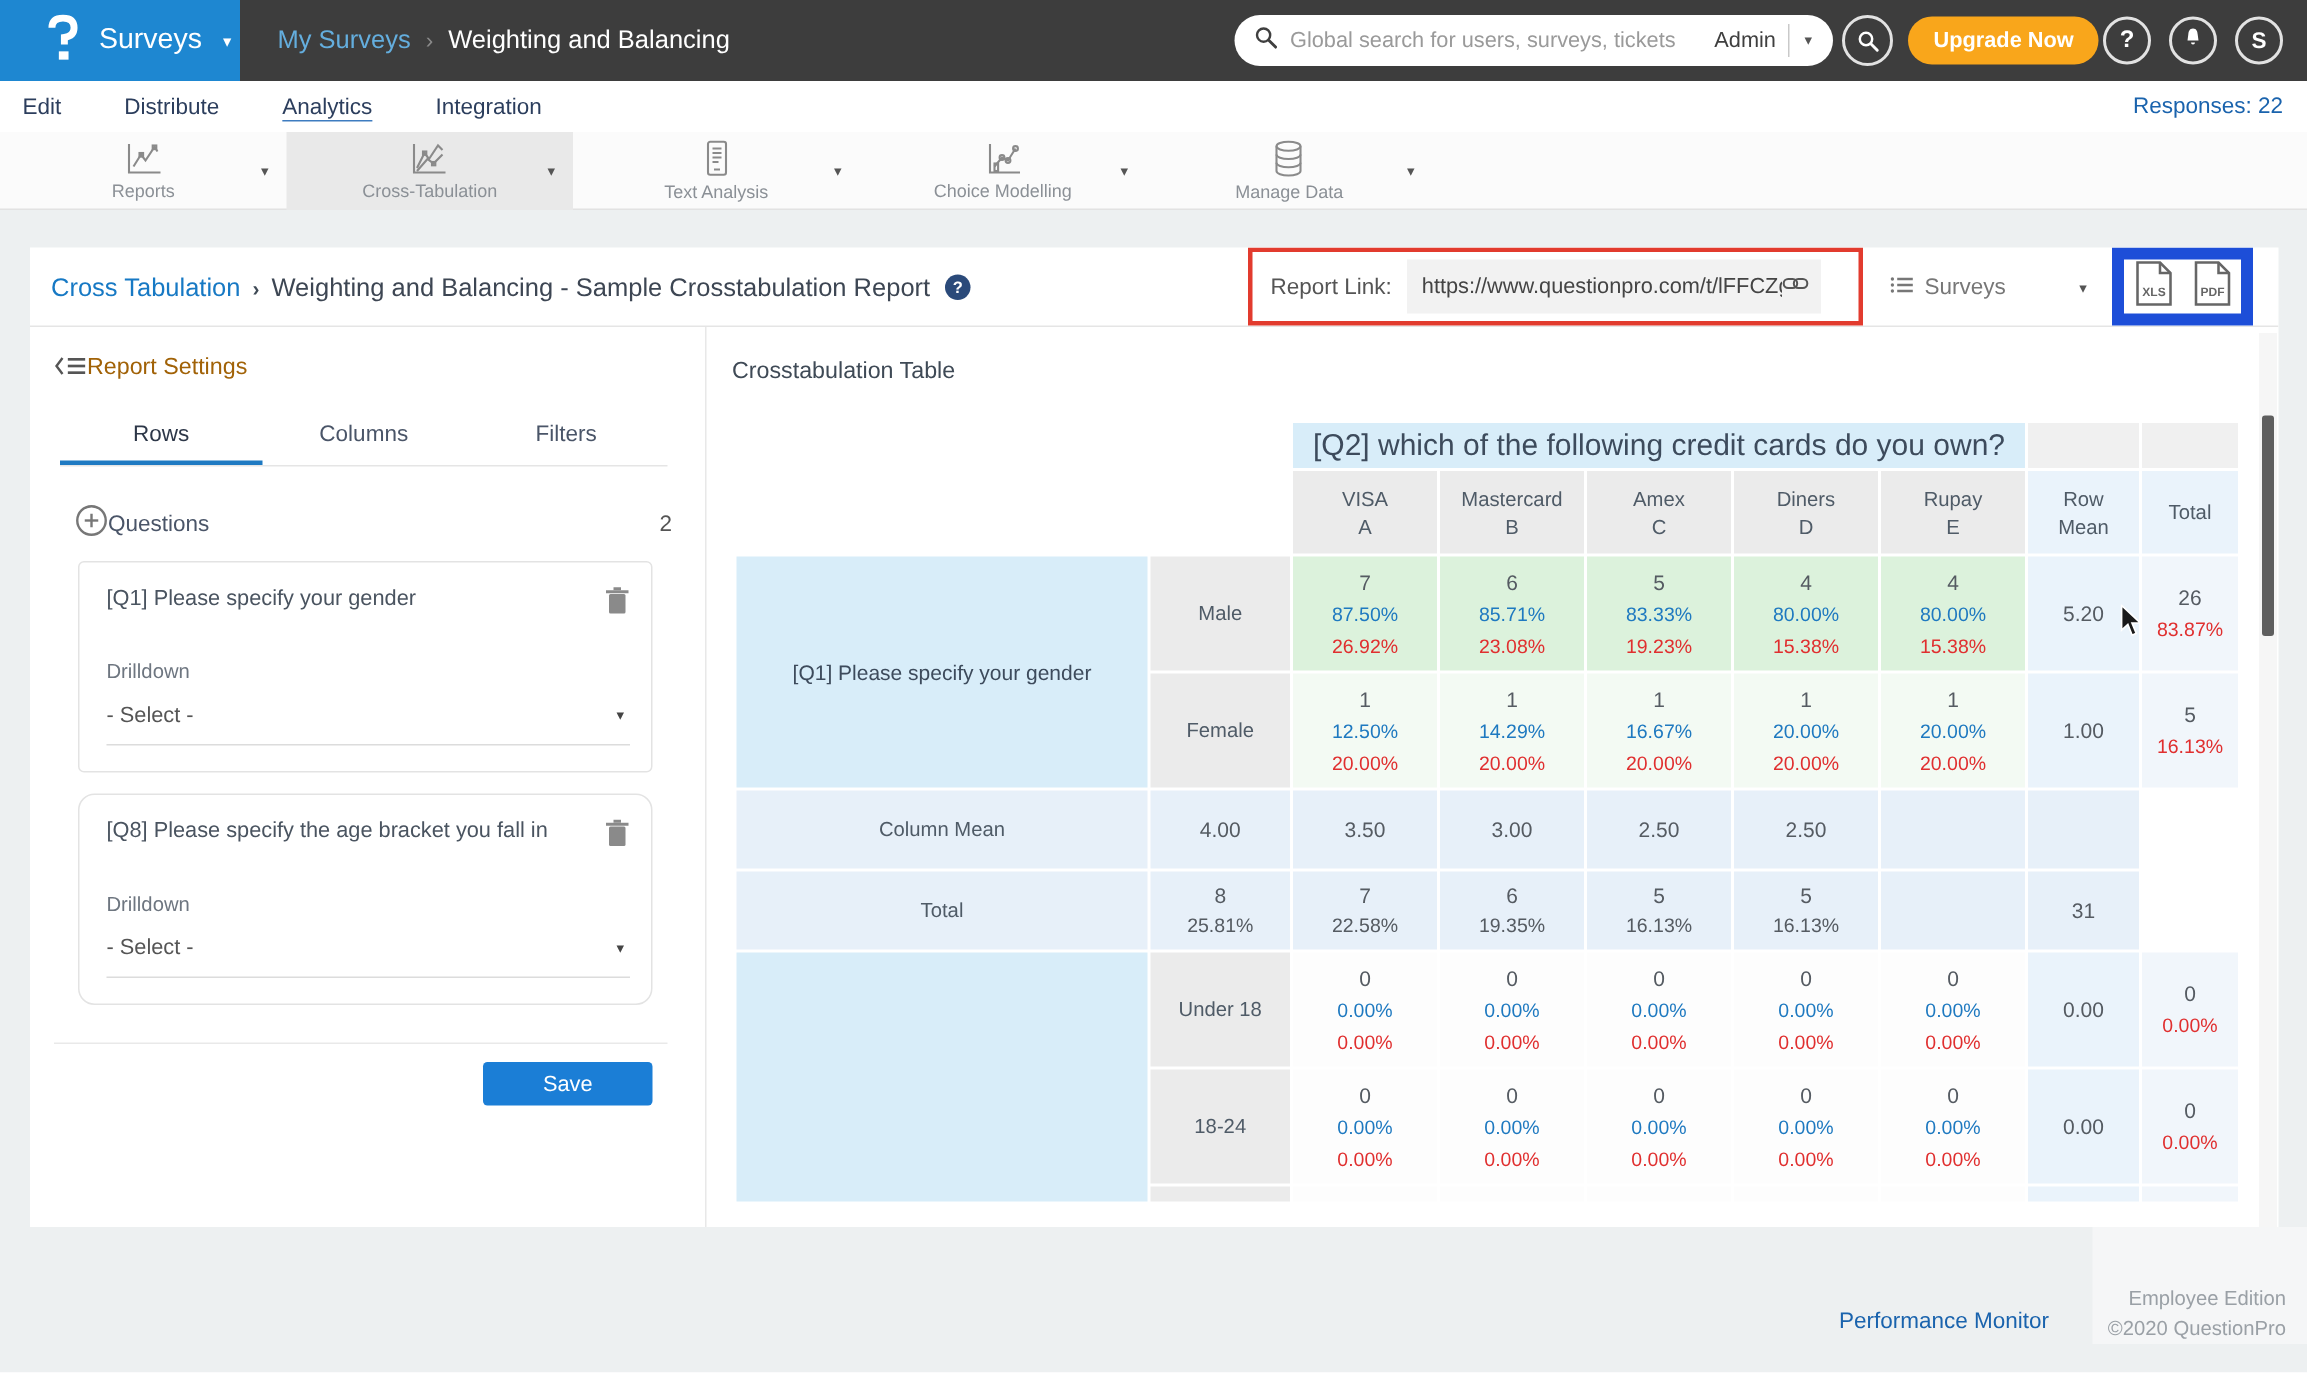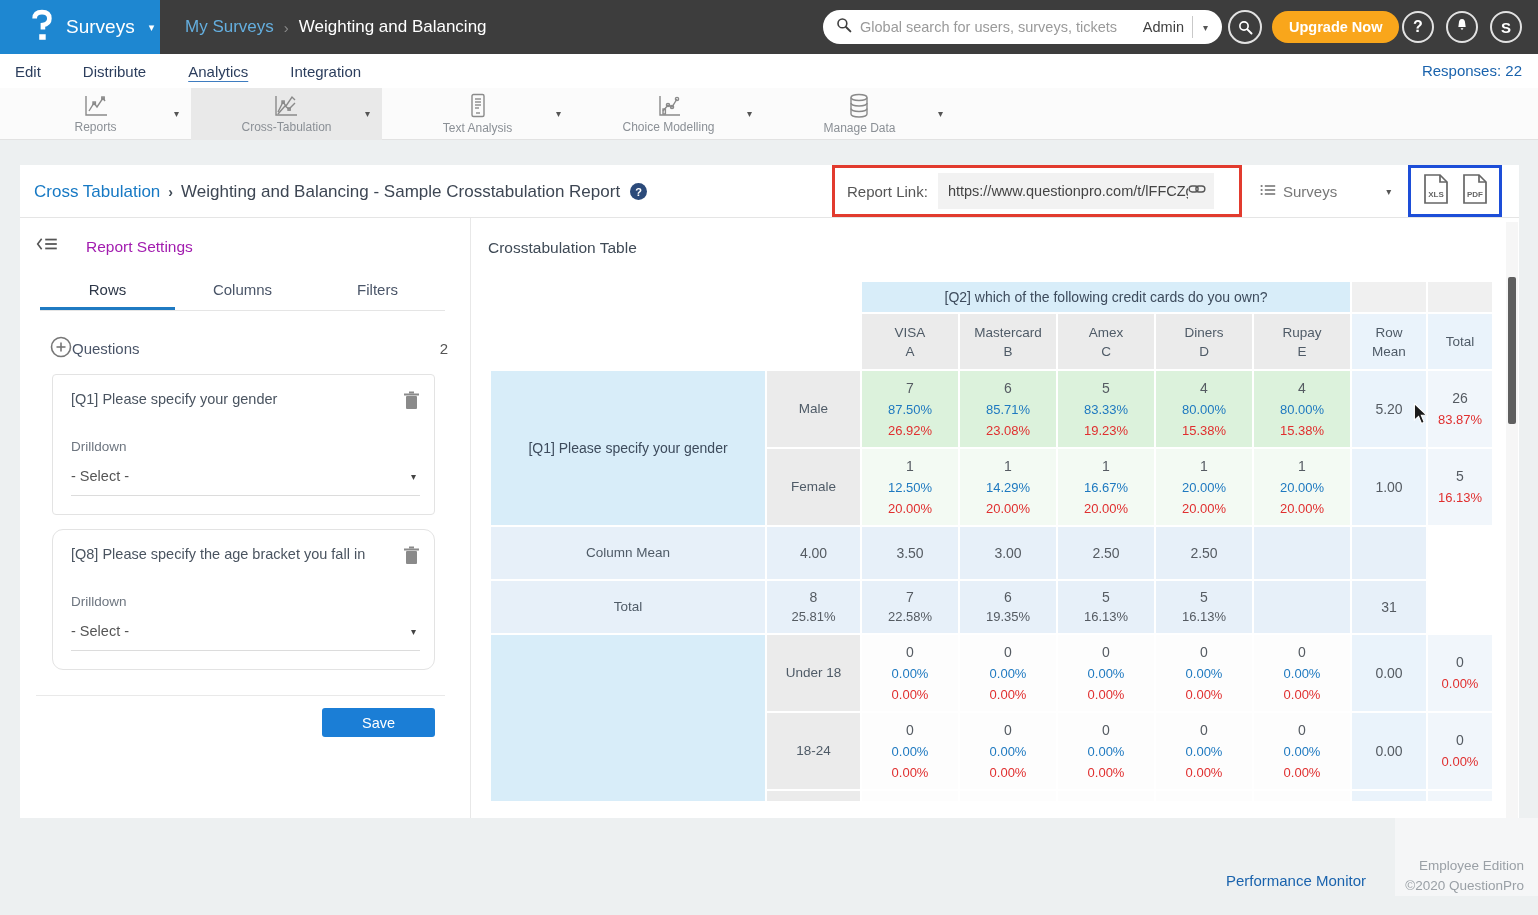--- a/index.html
+++ b/index.html
@@ -50,26 +50,26 @@
   .crumb .link { color:#1779c4; cursor:pointer; }
   .crumb .sep { color:#3f4a56; font-size:14px; font-weight:bold; }
   .crumb .title { color:#3d4653; }
   .help-circle { width:17px; height:17px; border-radius:50%; background:#2b4a7a; color:#fff; font-size:11px; font-weight:bold; display:flex; align-items:center; justify-content:center; margin-left:2px; }
   .annot1 { position:absolute; left:812px; top:0; width:410px; height:52px; border:3px solid #e23b2e; display:flex; align-items:center; background:#fff; }
   .annot1 .lbl { font-size:15px; color:#555; margin-left:12px; white-space:nowrap; }
   .link-field { margin-left:10px; width:276px; height:36px; background:#f2f2f2; display:flex; align-items:center; padding:0 8px 0 10px; }
   .link-field .url { font-size:14.5px; color:#444; flex:1; white-space:nowrap; overflow:hidden; }
   .options { position:absolute; left:1240px; top:0; height:53px; display:flex; align-items:center; gap:7px; color:#777; font-size:15px; cursor:pointer; }
   .options .ocaret { font-size:10px; color:#555; margin-left:42px; }
-  .annot2 { position:absolute; left:1388px; top:0; width:94px; height:52px; border:3px solid #1d4ed8; display:flex; align-items:center; justify-content:center; gap:13px; background:#fff; }
+  .annot2 { position:absolute; left:1388px; top:0; width:94px; height:52px; border:8px solid #1d4ed8; display:flex; align-items:center; justify-content:center; gap:13px; background:#fff; }
   .file-ic { cursor:pointer; }
 
   
   .settings { position:absolute; left:0; top:53px; width:451px; bottom:0; border-right:1px solid #e8e8e8; }
-  .set-head { position:absolute; left:16px; top:18px; display:flex; align-items:flex-end; gap:28px; font-size:15.5px; color:#a21caf; }
+  .set-head { position:absolute; left:16px; top:18px; display:flex; align-items:flex-start; gap:0; font-size:15.5px; color:#a16207; }
   .tabs { position:absolute; left:20px; right:25px; top:63px; height:30px; display:flex; border-bottom:1px solid #e5e5e5; }
   .tabs .tab { flex:1; text-align:center; font-size:15px; color:#4a5568; cursor:pointer; padding-bottom:9px; }
   .tabs .tab.active { color:#2d3748; border-bottom:3px solid #1f7ac2; }
   .q-row { position:absolute; left:30px; right:22px; top:118px; display:flex; align-items:center; font-size:15px; color:#4a5568; }
   .q-row .count { margin-left:auto; color:#555; }
   .card { position:absolute; left:32px; width:383px; height:141px; border:1px solid #e3e3e3; border-radius:4px; background:#fff; padding:16px 14px 0 18px; }
   .card.c1 { top:156px; } .card.c2 { top:311px;border-radius:11px; }
   .card .q-line { display:flex; align-items:flex-start; }
   .card .q-text { font-size:14.5px; color:#4a5460; flex:1; padding-right:10px; }
   .card .drill { font-size:13.5px; color:#6e7680; margin-top:25px; }
@@ -79,21 +79,21 @@
   .save-hr { position:absolute; left:16px; right:25px; top:477px; border-top:1px solid #e9e9e9; }
   .save-btn { position:absolute; left:302px; top:490px; width:113px; height:29px; background:#1b7ed6; border:none; border-radius:3px; color:#fff; font-size:14.5px; font-family:"Liberation Sans",sans-serif; cursor:pointer; }
 
   
   .main { position:absolute; left:452px; top:53px; right:0; bottom:0; }
   .main-title { position:absolute; left:16px; top:21px; font-size:15.5px; color:#3f4a56; }
   table.ct { position:absolute; left:17px; top:62px; border-collapse:separate; border-spacing:2px; table-layout:fixed; }
   table.ct td, table.ct th { text-align:center; vertical-align:middle; font-weight:normal; overflow:hidden; }
   tr.hrow1 { height:30px; } tr.hrow2 { height:55px; }
   tr.r-data { height:76px; } tr.r-mean, tr.r-total { height:52px; } tr.r-partial { height:10px; }
-  .banner { background:#d8edf9; color:#3d4b5c; font-size:14px; }
+  .banner { background:#d8edf9; color:#3d4b5c; font-size:20px; }
   .corner { background:#f0f0f0; }
   .colhead { background:#ebebeb; color:#4f5b67; font-size:13.5px; line-height:19px; }
   .rmhead, .tothead { background:#eaf3fb; color:#4f5b67; font-size:13.5px; line-height:19px; padding:0 12px; }
   .gcell { background:#d8edf9; color:#3d4b5c; font-size:14px; padding:0 10px; }
   td.sub { background:#ebebeb; color:#4f5b67; font-size:13.5px; line-height:18px; padding:0 6px; }
   td.subs { background:#e7f0f9; color:#4f5b67; font-size:13.5px; line-height:18px; padding:0 12px; }
   td.d { line-height:21px; }
   .v-green td.d { background:#dcf2dc; }
   .v-lightgreen td.d { background:#f3faf3; }
   .v-plain td.d, td.plain { background:#fdfdfd; }

